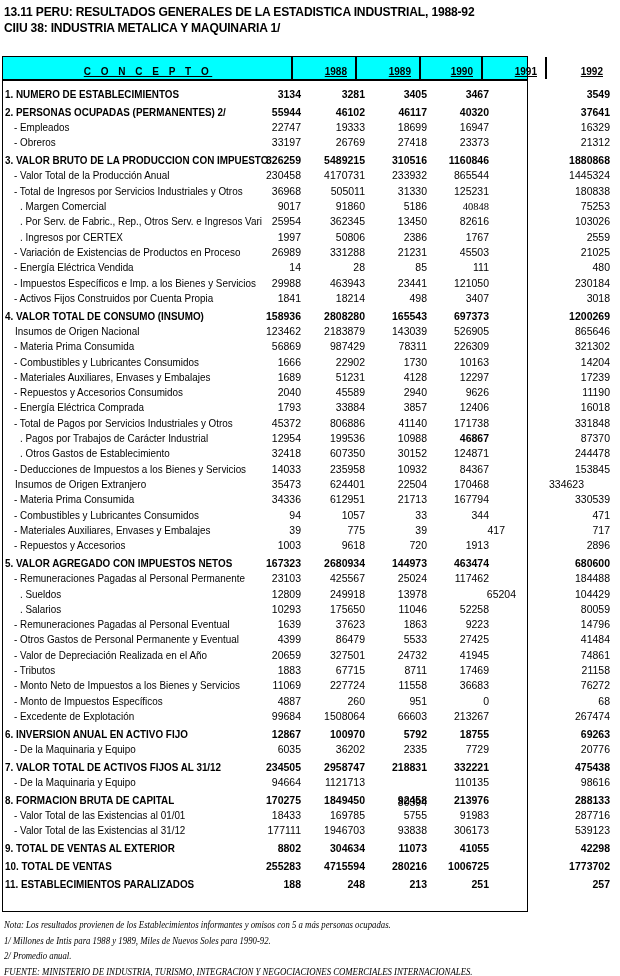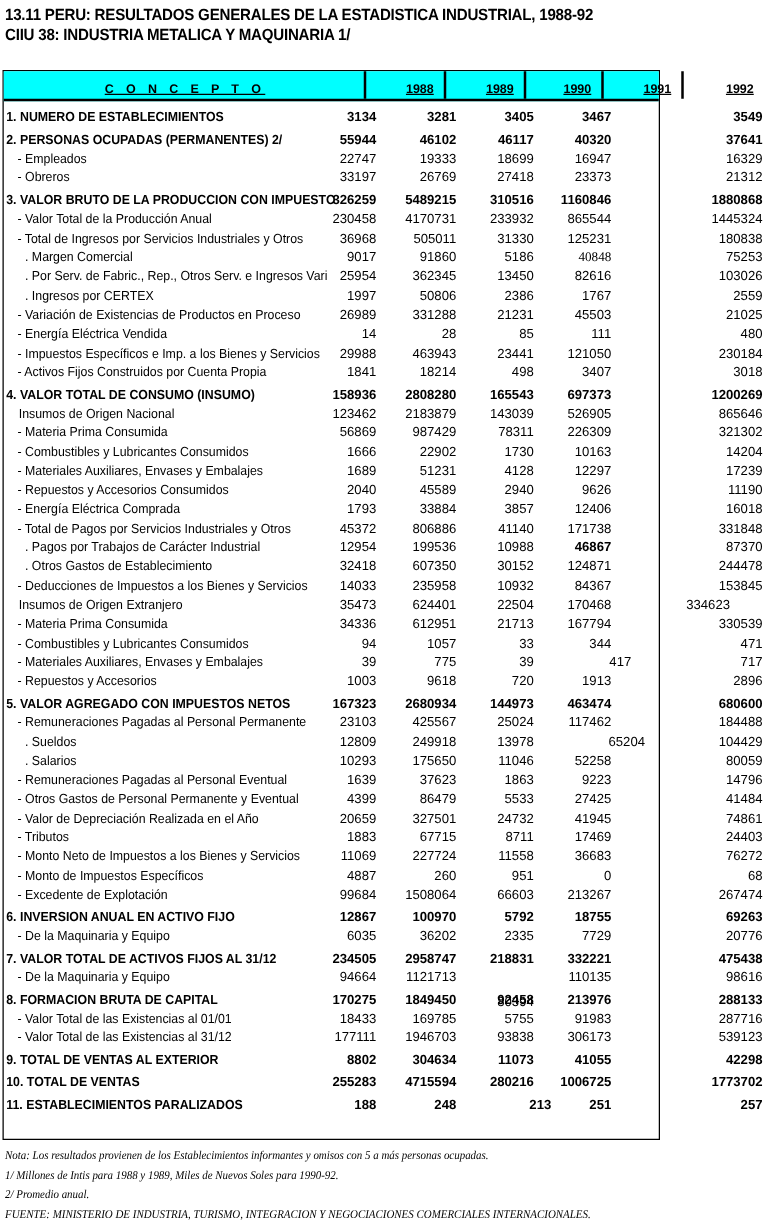--- a/index.html
+++ b/index.html
@@ -340,21 +340,21 @@
         <span class="v" style="left: 354px;">24732</span>
         <span class="v" style="left: 416px;">41945</span>
         <span class="v" style="left: 537px;">74861</span>
       </div>
       <div class="row indent1">
         <span class="lbl">- Tributos</span>
         <span class="v" style="left: 228px;">1883</span>
         <span class="v" style="left: 292px;">67715</span>
         <span class="v" style="left: 354px;">8711</span>
         <span class="v" style="left: 416px;">17469</span>
-        <span class="v" style="left: 537px;">24403</span>
+        <span class="v" style="left: 537px;">21158</span>
       </div>
       <div class="row indent1">
         <span class="lbl">- Monto Neto de Impuestos a los Bienes y Servicios</span>
         <span class="v" style="left: 228px;">11069</span>
         <span class="v" style="left: 292px;">227724</span>
         <span class="v" style="left: 354px;">11558</span>
         <span class="v" style="left: 416px;">36683</span>
         <span class="v" style="left: 537px;">76272</span>
       </div>
       <div class="row indent1">
@@ -442,21 +442,21 @@
         <span class="v" style="left: 228px;">255283</span>
         <span class="v" style="left: 292px;">4715594</span>
         <span class="v" style="left: 354px;">280216</span>
         <span class="v" style="left: 416px;">1006725</span>
         <span class="v" style="left: 537px;">1773702</span>
       </div>
       <div class="row bold gap">
         <span class="lbl">11. ESTABLECIMIENTOS PARALIZADOS</span>
         <span class="v" style="left: 228px;">188</span>
         <span class="v" style="left: 292px;">248</span>
-        <span class="v" style="left: 368px;">213</span>
+        <span class="v" style="left: 354px;">213</span>
         <span class="v" style="left: 416px;">251</span>
         <span class="v" style="left: 537px;">257</span>
       </div>
     </div>
 </div>
 
 <div class="notes">
   <div>Nota:  Los resultados provienen de los Establecimientos informantes y omisos con 5 a más personas ocupadas.</div>
   <div>1/ Millones de Intis para 1988 y 1989, Miles de Nuevos Soles para 1990-92.</div>
   <div>2/ Promedio anual.</div>

